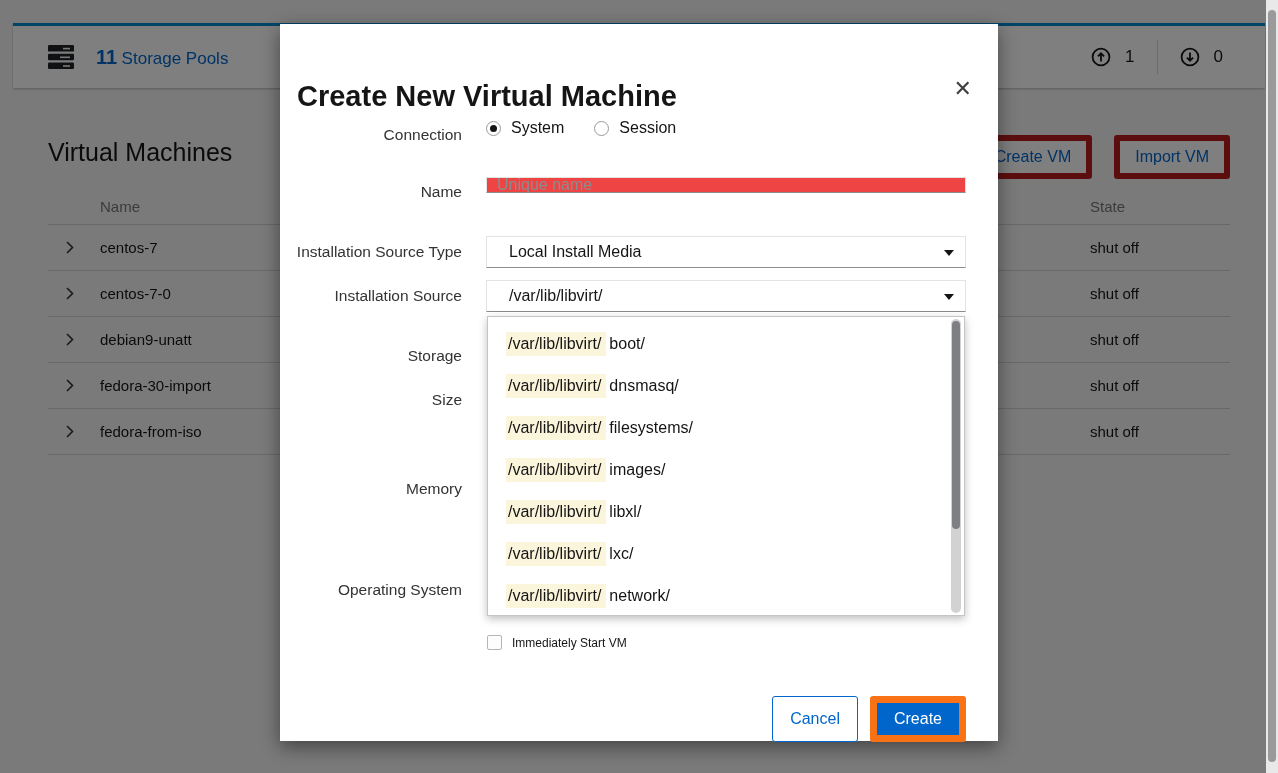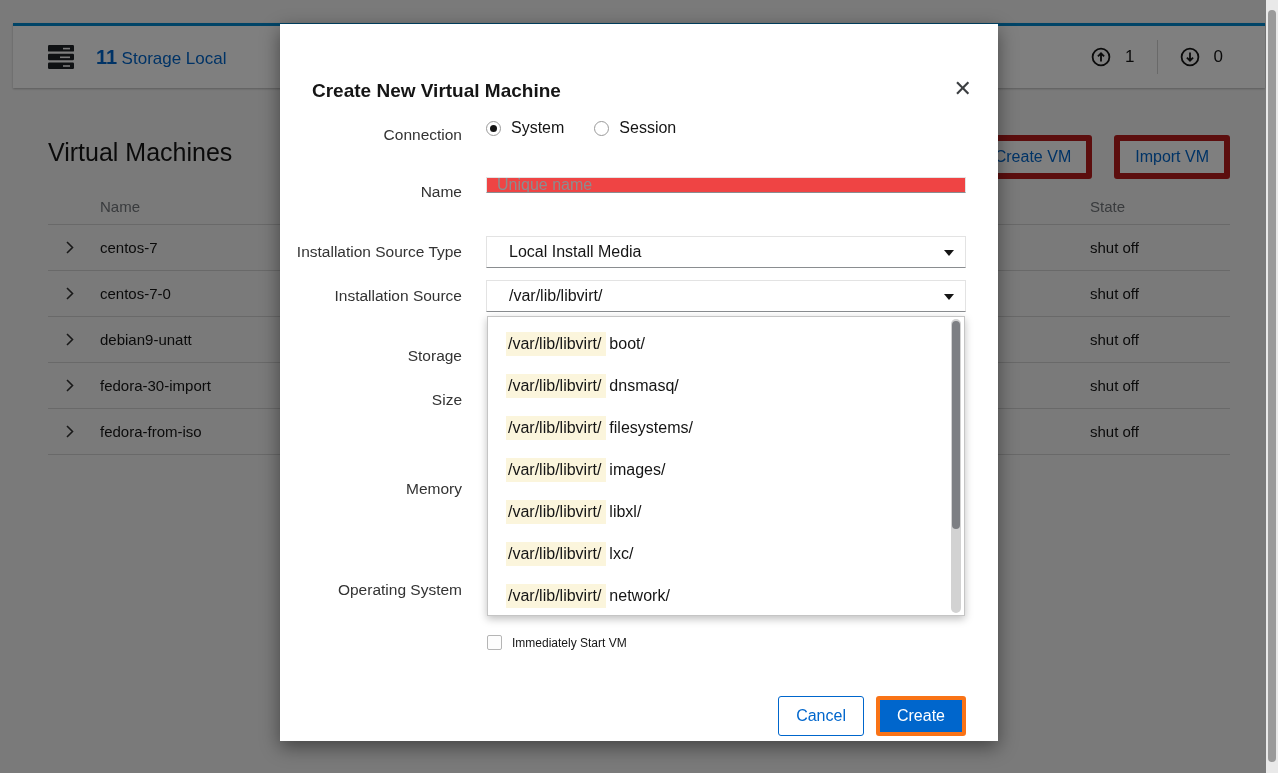--- a/index.html
+++ b/index.html
@@ -41,21 +41,21 @@
   .overlay { position:absolute; inset:0; background:rgba(0,0,0,0.5); z-index:10; }
 
   
   .browser-scrollbar { position:absolute; right:0; top:0; bottom:0; width:12px; background:#e9e9e9; z-index:40; }
   .browser-scrollbar .thumb { position:absolute; left:2px; width:8px; top:10px; height:752px;
                               background:#9a9a9a; border-radius:4px; }
 
   
   .modal { position:absolute; left:280px; top:24px; width:718px; height:717px; background:#fff;
            box-shadow:0 6px 18px rgba(0,0,0,0.45); z-index:20; }
-  .modal-title { position:absolute; left:32px; top:56px; font-size:19px; font-weight:700; color:#151515; }
+  .modal-title { position:absolute; left:17px; top:56px; font-size:29px; font-weight:700; color:#151515; }
   .modal-close { position:absolute; right:26px; top:54px; font-size:22px; color:#3c3f42;
                  background:none; border:none; cursor:pointer; line-height:1; font-family:inherit; }
 
   .f-label { position:absolute; left:0; width:182px; text-align:right; font-size:15.5px; color:#333;
              line-height:32px; }
   .f-field { position:absolute; left:206px; width:480px; }
 
   .radio-group { display:flex; align-items:flex-start; gap:30px; height:32px; }
   .radio-opt { display:flex; align-items:center; gap:10px; cursor:pointer; font-size:16px; }
   .radio-circle { width:15px; height:15px; border-radius:50%; border:1px solid #9a9a9a; background:#fff;
@@ -86,21 +86,21 @@
   .dd-thumb { position:absolute; left:1px; top:2px; width:8px; height:208px; background:#7d7f83;
               border-radius:4px; }
 
   .checkbox-row { position:absolute; left:207px; top:611px; display:flex; align-items:center; gap:10px;
                   font-size:12px; cursor:pointer; }
   .checkbox-box { width:15px; height:15px; border:1px solid #b5b5b5; border-radius:2px; background:#fdfdfd; }
 
   .modal-footer { position:absolute; right:32px; top:672px; display:flex; gap:12px; }
   .btn-cancel { background:#fff; border:1px solid #0066cc; color:#0066cc; font-size:16px;
                 padding:7px 17px; border-radius:3px; cursor:pointer; font-family:inherit; }
-  .btn-create { background:#0066cc; border:4px solid #f97316; color:#fff; font-size:16px;
+  .btn-create { background:#0066cc; border:7px solid #f97316; color:#fff; font-size:16px;
                 padding:7px 17px; border-radius:3px; cursor:pointer; font-family:inherit; }
 </style>
 </head>
 <body>
 
 <div class="page">
 
   <div class="sp-card">
     <div class="sp-left">
       <span class="icon-circ">
@@ -112,21 +112,21 @@
           </g>
           <g fill="#f5f5f5">
             <rect x="15" y="2.8" width="7" height="1.6"></rect>
             <rect x="12" y="11.5" width="10" height="1.6"></rect>
             <rect x="15" y="20.2" width="7" height="1.6"></rect>
           </g>
         </svg>
       </span>
       <span>
         <span class="sp-count">11</span>
-        <span class="sp-title">Storage Local</span>
+        <span class="sp-title">Storage Pools</span>
       </span>
     </div>
     <div class="sp-right">
       <span class="icon-circ">
         <svg width="20" height="20" viewBox="0 0 20 20">
           <circle cx="10" cy="10" r="8.4" fill="none" stroke="#151515" stroke-width="1.8"></circle>
           <path d="M10 14.4 V6.6 M6.9 9.4 L10 6.3 L13.1 9.4" fill="none" stroke="#151515" stroke-width="1.8"></path>
         </svg>
       </span>
       <span class="sp-num">1</span>

